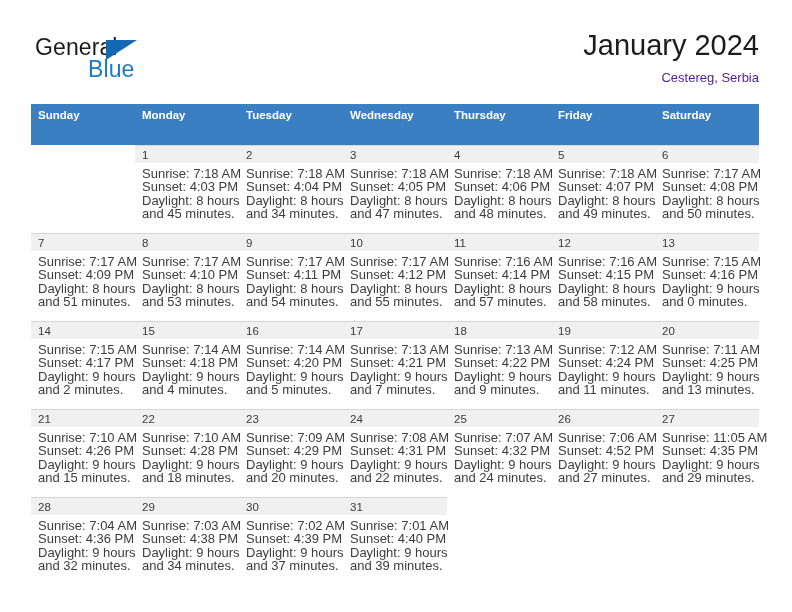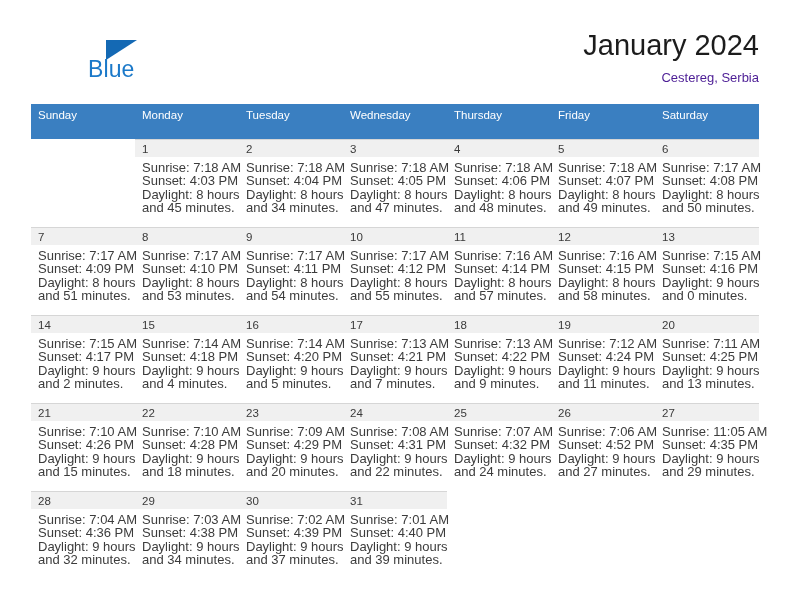--- a/index.html
+++ b/index.html
@@ -89,23 +89,23 @@
     left: 31px;
     top: 104px;
     width: 728px;
     border-collapse: collapse;
     table-layout: fixed;
   }
   .calendar th {
     background: #3a7fc1;
     color: #ffffff;
     font-size: 11.5px;
-    font-weight: normal;
+    font-weight: bold;
     text-align: left;
-    padding: 5px 0 18px 7px;
+    padding: 5px 0 24px 7px;
     height: 12px;
     border: none;
   }
   .calendar td {
     vertical-align: top;
     padding: 0;
     border: none;
     height: 88px;
     width: 104px;
   }
@@ -140,20 +140,21 @@
   }
 </style>
 </head>
 <body>
 
 <div class="page">
 
   <div class="header">
 
     <div class="logo">
+      <span class="logo-general">General</span>
       <span class="logo-triangle"></span>
       <span class="logo-blue">Blue</span>
     </div>
 
     <div class="title-block">
       <div class="cal-title">January 2024</div>
       <div class="cal-subtitle">Cestereg, Serbia</div>
     </div>
 
   </div>

